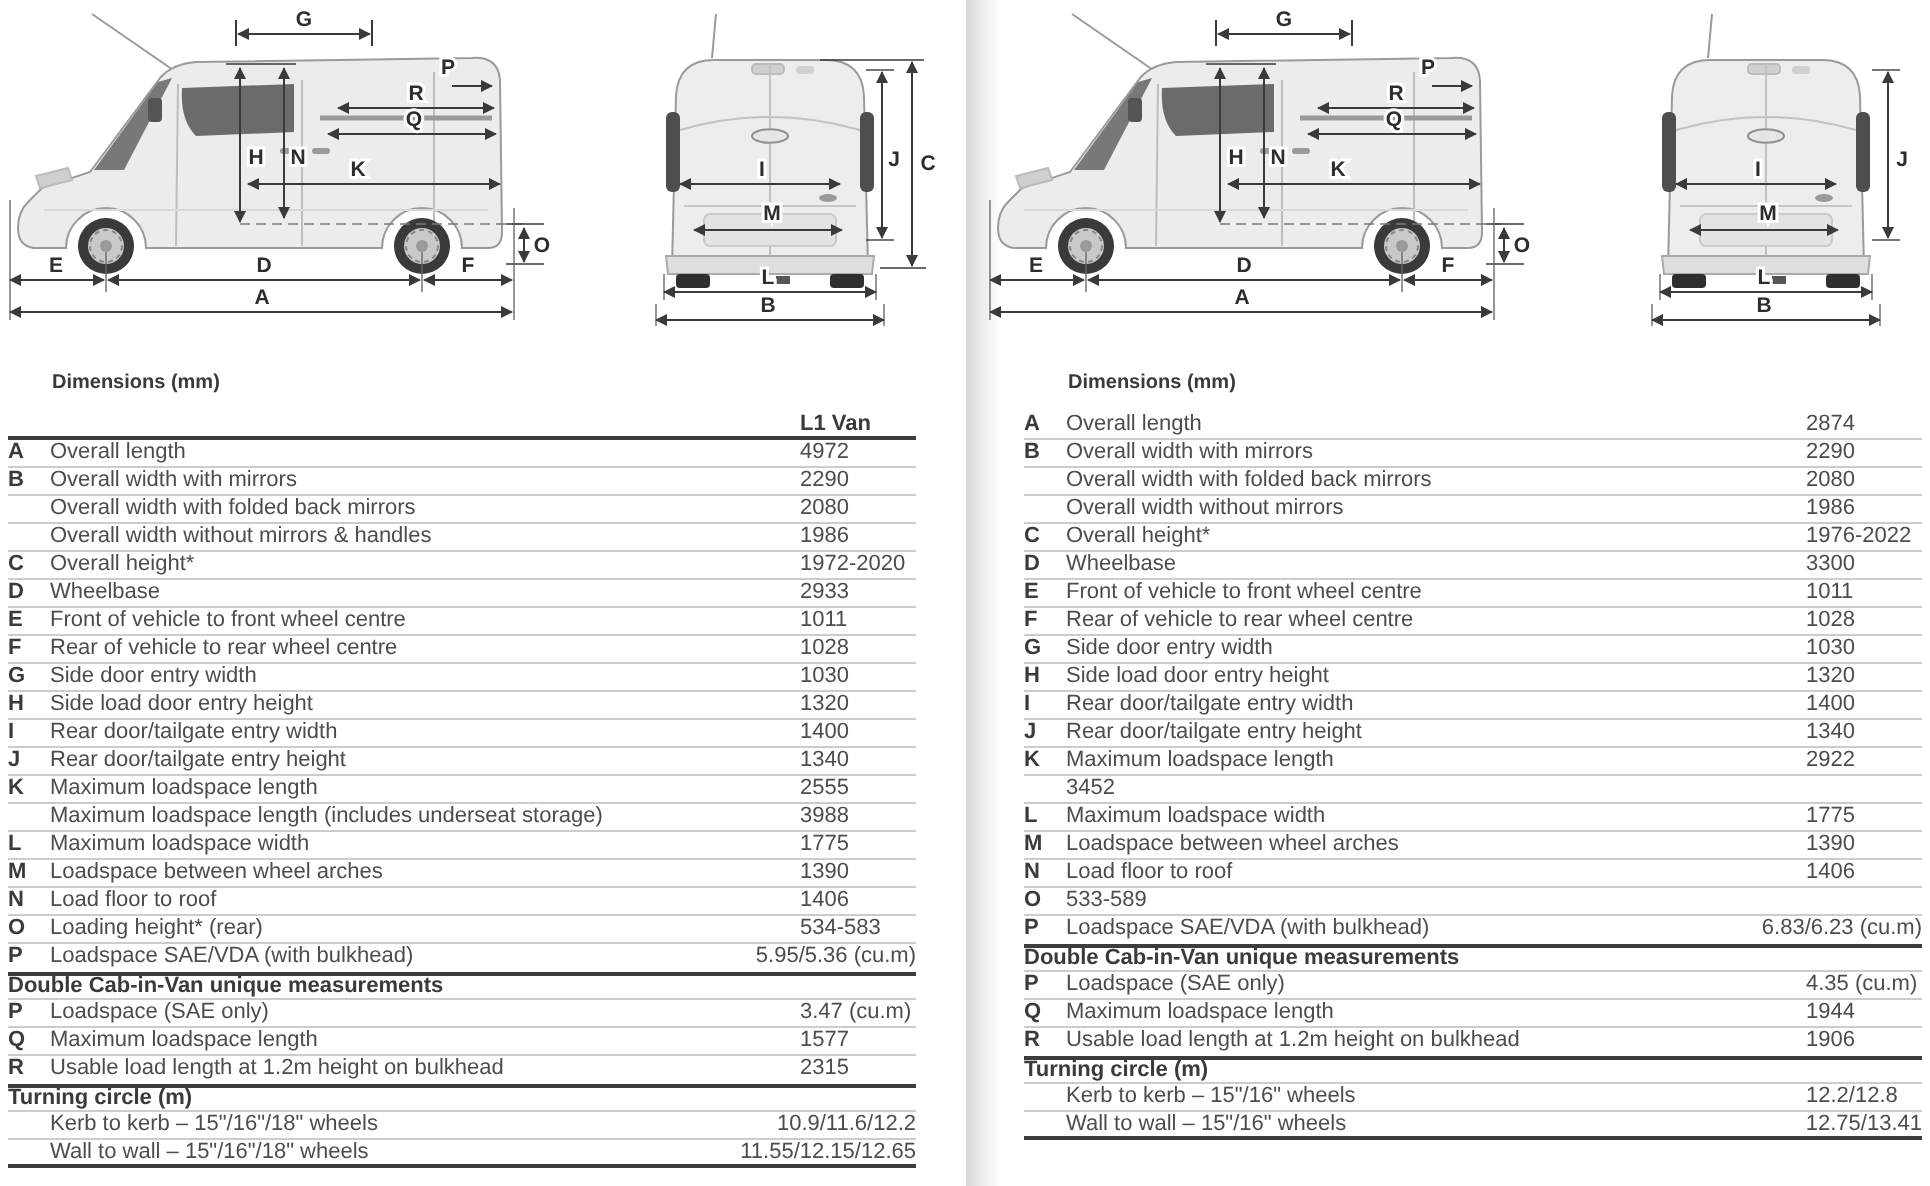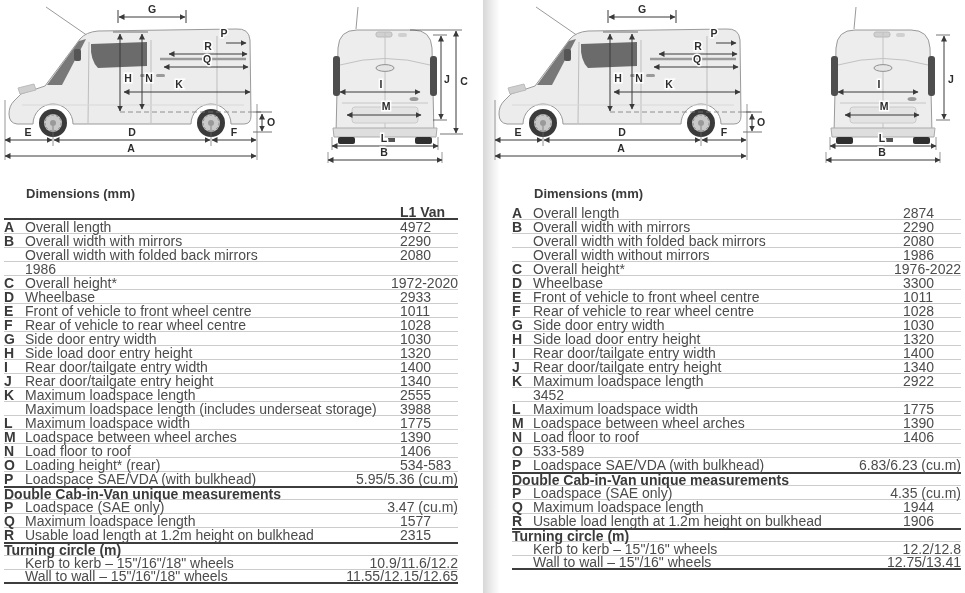--- a/index.html
+++ b/index.html
@@ -11,28 +11,28 @@
     font-family: "Liberation Sans", sans-serif;
     overflow: hidden;
   }
   .gutter {
     position: absolute; left: 483px; top: 0; width: 17px; height: 593px;
     background: linear-gradient(to right, #d7d7d7, #f4f4f4 70%, #ffffff);
   }
   .diagram { position: absolute; }
   .dim-title {
     position: absolute; top: 186px;
-    font-size: 13px; font-weight: bold; color: #3a3a3a; padding-left: 22px;
+    font-size: 10px; font-weight: bold; color: #3a3a3a; padding-left: 22px;
   }
   .tblcol { position: absolute; top: 206px; }
   .trow {
     display: flex; align-items: center;
     height: 14px;
     border-bottom: 1px solid #cccccc;
-    font-size: 14px; color: #4c4c4c;
+    font-size: 11px; color: #4c4c4c;
     line-height: 1;
   }
   .thead { border-bottom: 2px solid #3d3d3d; }
   .tsec  { font-weight: bold; color: #3a3a3a; border-top: 2px solid #3d3d3d; }
   .nb    { border-bottom-color: transparent; }
   .tend  { border-bottom: 2px solid #3d3d3d; }
   .c-letter { flex: 0 0 21px; font-weight: bold; color: #3a3a3a; }
   .c-label  { flex: 1; }
   .c-val    { flex: 0 0 58px; white-space: nowrap; }
   .hb       { font-weight: bold; color: #3a3a3a; }
@@ -305,20 +305,21 @@
         <span class="c-label">Overall width with mirrors</span>
         <span class="c-val">2290</span>
       </div>
       <div class="trow">
         <span class="c-letter"></span>
         <span class="c-label">Overall width with folded back mirrors</span>
         <span class="c-val">2080</span>
       </div>
       <div class="trow">
         <span class="c-letter"></span>
+        <span class="c-label">Overall width without mirrors &amp; handles</span>
         <span class="c-val">1986</span>
       </div>
       <div class="trow">
         <span class="c-letter">C</span>
         <span class="c-label">Overall height*</span>
         <span class="c-val">1972-2020</span>
       </div>
       <div class="trow">
         <span class="c-letter">D</span>
         <span class="c-label">Wheelbase</span>

